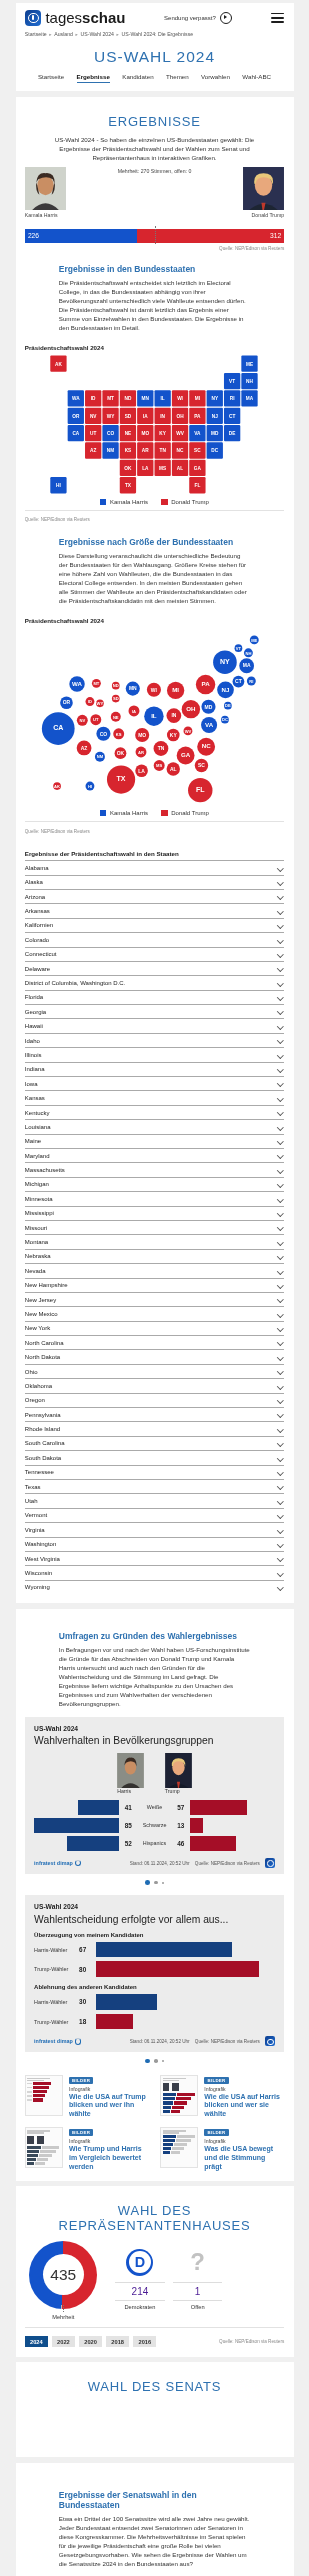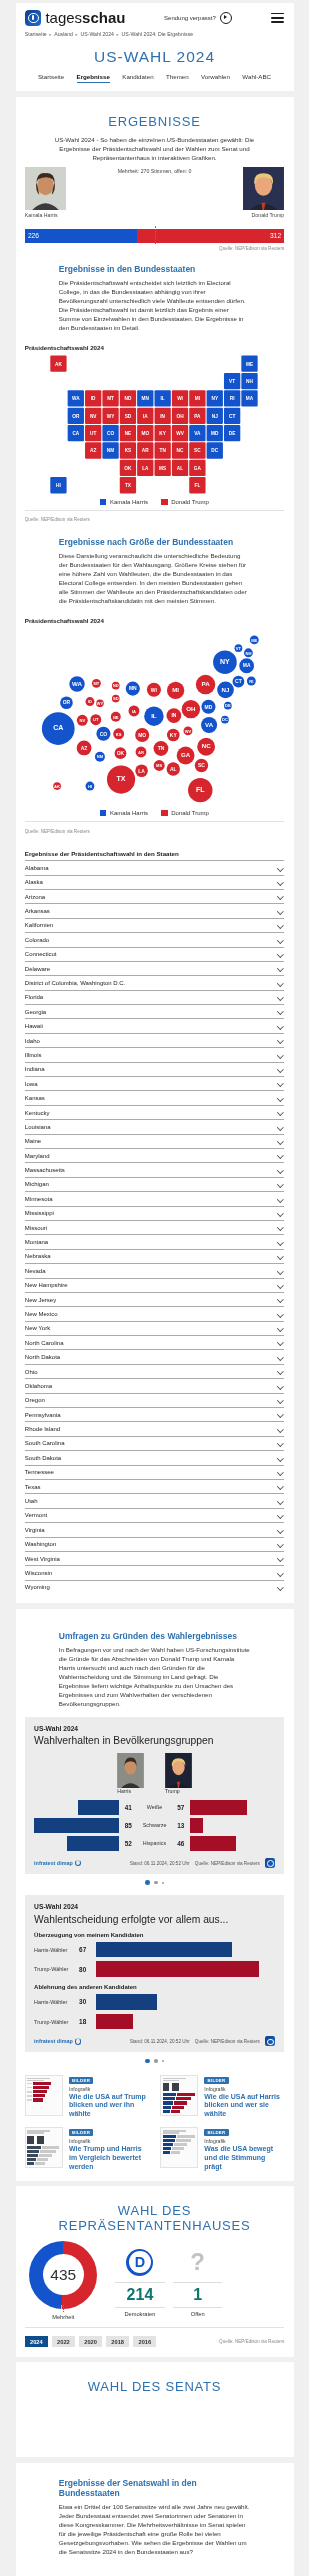--- a/index.html
+++ b/index.html
@@ -109,21 +109,21 @@
   .donut .num{position:absolute;inset:0;display:flex;align-items:center;justify-content:center;font-size:15.5px;color:#333;z-index:2;}
   .maj-lab{font-size:5.7px;color:#333;margin-top:5.2px;}
   .house-cols{flex:1;display:grid;grid-template-columns:1fr 1fr 1fr;text-align:center;margin-top:5.2px;}
   .hc .logo-zone{height:33px;display:flex;align-items:center;justify-content:center;}
   .logo-dem{width:27px;height:27px;border-radius:50%;background:#1353cb;position:relative;display:flex;align-items:center;justify-content:center;}
   .logo-dem::before{content:"";position:absolute;inset:2.6px;background:#fff;border-radius:50%;}
   .logo-dem span{position:relative;color:#1353cb;font-weight:700;font-size:14.4px;z-index:2;}
   .logo-open{font-size:24px;font-weight:700;color:#c2c2c2;}
   .logo-gop{background:#d7252e;color:#fff;font-weight:700;font-size:12.4px;letter-spacing:0.5px;padding:5.2px 6.2px;border-radius:1px;}
   .hc .line{border-top:0.5px solid #ddd;margin:3.1px 4.1px;}
-  .hc .seats{font-size:16px;color:#0f766e;font-weight:bold;}
+  .hc .seats{font-size:10px;color:#4c1d95;}
   .hc .pname{font-size:5.7px;color:#333;margin-top:3.1px;}
   .year-row{display:flex;align-items:center;gap:4.1px;margin-top:8.2px;}
   .yr{font-size:5.7px;font-weight:700;padding:2.6px 5.2px;background:#e3e3e3;color:#333;}
   .yr.active{background:#0f4e8c;color:#fff;}
   .year-row .sp{flex:1;}
 </style>
 </head>
 <body>
 
 <div class="page">
@@ -936,18 +936,18 @@
         <span class="sp"></span>
         <span class="source">Quelle: NEP/Edison via Reuters</span>
       </div>
   </div>
 
   <div class="card pad" style="min-height:77px">
     <h2 class="sec">WAHL DES SENATS</h2>
   </div>
 
   <div class="card pad" style="min-height:118px">
-    <h3 class="sub" style="margin-top:6px">Ergebnisse der Senatswahl in den Bundesstaaten</h3>
+    <h3 class="sub" style="margin-top:18px">Ergebnisse der Senatswahl in den Bundesstaaten</h3>
     <p class="txt">Etwa ein Drittel der 100 Senatssitze wird alle zwei Jahre neu gewählt. Jeder Bundesstaat entsendet zwei Senatorinnen oder Senatoren in diese Kongresskammer. Die Mehrheitsverhältnisse im Senat spielen für die jeweilige Präsidentschaft eine große Rolle bei vielen Gesetzgebungsvorhaben. Wie sehen die Ergebnisse der Wahlen um die Senatssitze 2024 in den Bundesstaaten aus?</p>
   </div>
 
 </div>
 
 
 </body></html>

